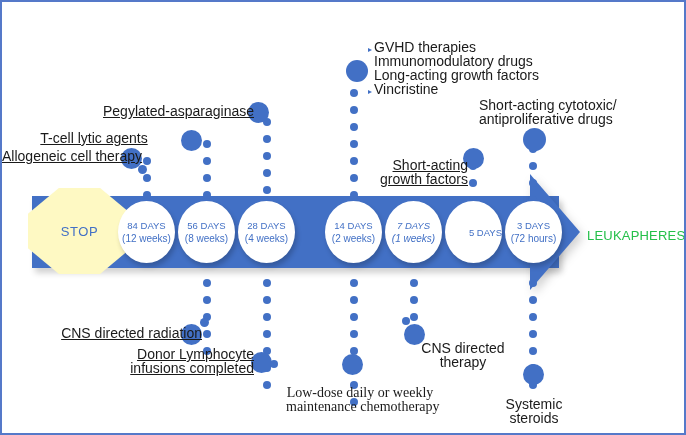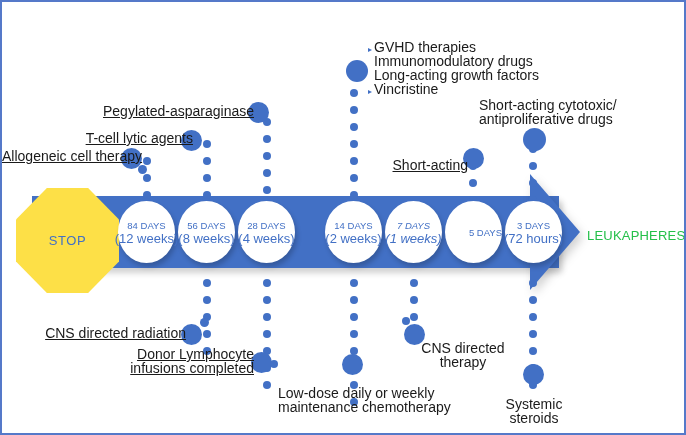--- a/index.html
+++ b/index.html
@@ -28,44 +28,44 @@
     width:0;height:0;
     border-top:58px solid transparent;
     border-bottom:58px solid transparent;
     border-left:50px solid #4270c5;
     filter:drop-shadow(3px 5px 5px rgba(0,0,0,0.18));
   }
 
   
   .stop{
     position:absolute;
-    left:14px;top:186px;
-    width:103px;height:105px;
-    background:#fde047;
+    left:26px;top:186px;
+    width:103px;height:86px;
+    background:#fef9c3;
     clip-path:polygon(30% 0%,70% 0%,100% 30%,100% 70%,70% 100%,30% 100%,0% 70%,0% 30%);
     filter:drop-shadow(4px 6px 6px rgba(0,0,0,0.20));
     display:flex;align-items:center;justify-content:center;
   }
   .stop span{
     color:#4270c5;font-size:13px;letter-spacing:.6px;
   }
 
   
   .milestone{
     position:absolute;
     width:57px;height:62px;
     background:#ffffff;
     border-radius:50%;
     box-shadow:2px 4px 5px rgba(0,0,0,0.20);
     display:flex;flex-direction:column;
     align-items:center;justify-content:center;
     top:199px;
   }
   .milestone .m-main{font-size:9.5px;color:#4270c5;line-height:13px;white-space:nowrap;}
-  .milestone .m-sub{font-size:13px;color:#4270c5;line-height:13px;white-space:nowrap;}
+  .milestone .m-sub{font-size:10px;color:#4270c5;line-height:13px;white-space:nowrap;}
 
   
   .dotcol{position:absolute;width:8px;}
   .dotcol i{
     display:block;width:8px;height:8px;border-radius:50%;
     background:#4270c5;margin-bottom:9px;
   }
 
   
   .marker{
@@ -251,54 +251,55 @@
   </div>
   <div class="milestone" style="left:503px;">
     <span class="m-main">3 DAYS</span>
     <span class="m-sub">(72 hours)</span>
   </div>
 
   <div class="callout r" style="left:0px;top:147px;width:122px;">
     <div>Allogeneic cell therapy</div>
   </div>
 
-  <div class="callout r" style="left:7px;top:129px;width:184px;">
+  <div class="callout r" style="left:0px;top:129px;width:184px;text-align:center;">
     <div>T-cell lytic agents</div>
   </div>
 
   <div class="callout r" style="left:0px;top:102px;width:252px;">
     <div>Pegylated-asparaginase</div>
   </div>
 
   <div class="callout l" style="left:372px;top:38px;">
     <div>GVHD therapies</div>
     <div>Immunomodulatory drugs</div>
     <div>Long-acting growth factors</div>
     <div>Vincristine</div>
   </div>
 
   <div class="callout r" style="left:368px;top:156px;width:98px;">
     <div>Short-acting</div>
+    <div>growth factors</div>
   </div>
 
   <div class="callout l" style="left:477px;top:96px;">
     <div>Short-acting cytotoxic/</div>
     <div>antiproliferative drugs</div>
   </div>
 
-  <div class="callout r" style="left:0px;top:324px;width:184px;">
+  <div class="callout r" style="left:16px;top:324px;width:184px;">
     <div>CNS directed radiation</div>
   </div>
 
   <div class="callout r" style="left:100px;top:345px;width:152px;">
     <div>Donor Lymphocyte</div>
     <div>infusions completed</div>
   </div>
 
-  <div class="callout c" style="left:276px;top:368px;width:148px;">
+  <div class="callout c" style="left:284px;top:368px;width:148px;font-family:Liberation Serif, serif;">
     <div>Low-dose daily or weekly</div>
     <div>maintenance chemotherapy</div>
   </div>
 
   <div class="callout c" style="left:416px;top:323px;width:90px;">
     <div>CNS directed</div>
     <div>therapy</div>
   </div>
 
   <div class="callout c" style="left:496px;top:379px;width:72px;">

